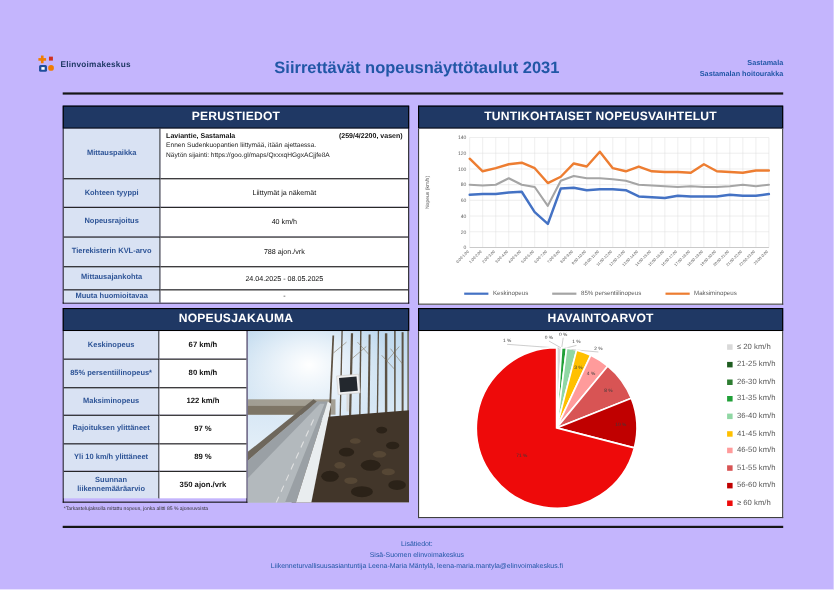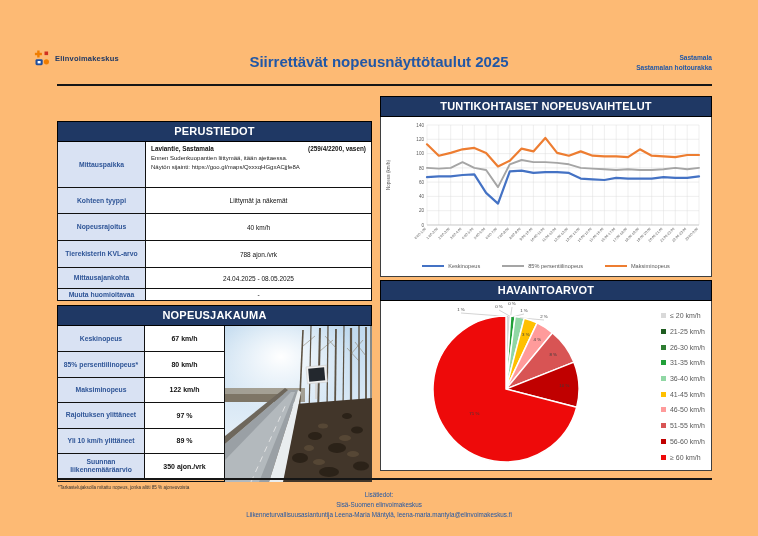--- a/index.html
+++ b/index.html
@@ -1,29 +1,29 @@
 <!DOCTYPE html>
 <html><head>
 <meta charset="utf-8">
 <style>
   html,body{margin:0;padding:0;background:#fff;}
-  .page{position:relative;width:758px;height:536px;background:#fdba74;font-family:"Liberation Sans",sans-serif;overflow:hidden;}
+  .page{position:relative;width:758px;height:536px;background:#c4b5fd;font-family:"Liberation Sans",sans-serif;overflow:hidden;}
 
   
   .logo{position:absolute;left:34px;top:50px;display:flex;align-items:center;gap:5px;}
   .logo-text{font-size:7.5px;font-weight:bold;color:#1F3864;letter-spacing:.2px;}
   .page-title{position:absolute;left:0;right:0;top:53px;text-align:center;font-size:15px;font-weight:bold;color:#2157A6;}
   .region{position:absolute;right:46px;top:53px;text-align:right;font-size:6.6px;font-weight:bold;color:#2157A6;line-height:1.55;}
   .rule{position:absolute;left:57px;width:655px;height:2px;background:#161616;}
   .rule.top{top:84px;}
   .rule.bottom{top:478px;}
 
   
   .cols{position:absolute;left:57px;top:96px;width:655px;display:flex;gap:8px;}
-  .col-l{width:315px;margin-top:25px;}
+  .col-l{width:315px;}
   .col-r{width:332px;}
 
   .bar{height:19px;line-height:19px;background:#1F3864;border:1px solid #000;color:#fff;font-size:11px;font-weight:bold;text-align:center;letter-spacing:.2px;}
 
   
   .ptable{border:1.5px solid #111;border-top:none;display:grid;grid-template-columns:88px 1fr;grid-template-rows:45px 26px 27px 27px 21px 12px;}
   .cell{border-top:1px solid #111;display:flex;align-items:center;justify-content:center;box-sizing:border-box;}
   .cell.first{border-top:none;}
   .lab{background:#D9E2F3;border-right:1px solid #111;color:#2F5597;font-size:6.8px;font-weight:bold;text-align:center;padding:1px 2px;line-height:1.15;}
   .val{background:#fff;color:#111;font-size:6.5px;text-align:center;padding:1px 3px;}
@@ -65,21 +65,21 @@
     <svg width="16" height="16" viewBox="0 0 16 16">
       <rect x="3.2" y="0.5" width="2.4" height="7" fill="#F07D00"></rect>
       <rect x="0.9" y="2.8" width="7" height="2.4" fill="#F07D00"></rect>
       <rect x="10.5" y="1.5" width="3.6" height="3.6" fill="#D03020"></rect>
       <rect x="1.5" y="9.2" width="7.2" height="6" rx="1.4" fill="#1F4E9C"></rect>
       <rect x="3.6" y="11" width="3" height="2.4" fill="#fff"></rect>
       <circle cx="12.4" cy="11.8" r="2.6" fill="#F07D00"></circle>
     </svg>
     <span class="logo-text">Elinvoimakeskus</span>
   </div>
-  <div class="page-title">Siirrettävät nopeusnäyttötaulut 2025</div>
+  <div class="page-title">Siirrettävät nopeusnäyttötaulut 2031</div>
   <div class="region">
     <div>Sastamala</div>
     <div>Sastamalan hoitourakka</div>
   </div>
   <div class="rule top"></div>
 
   <div class="cols">
 
     <div class="col-l">
 

